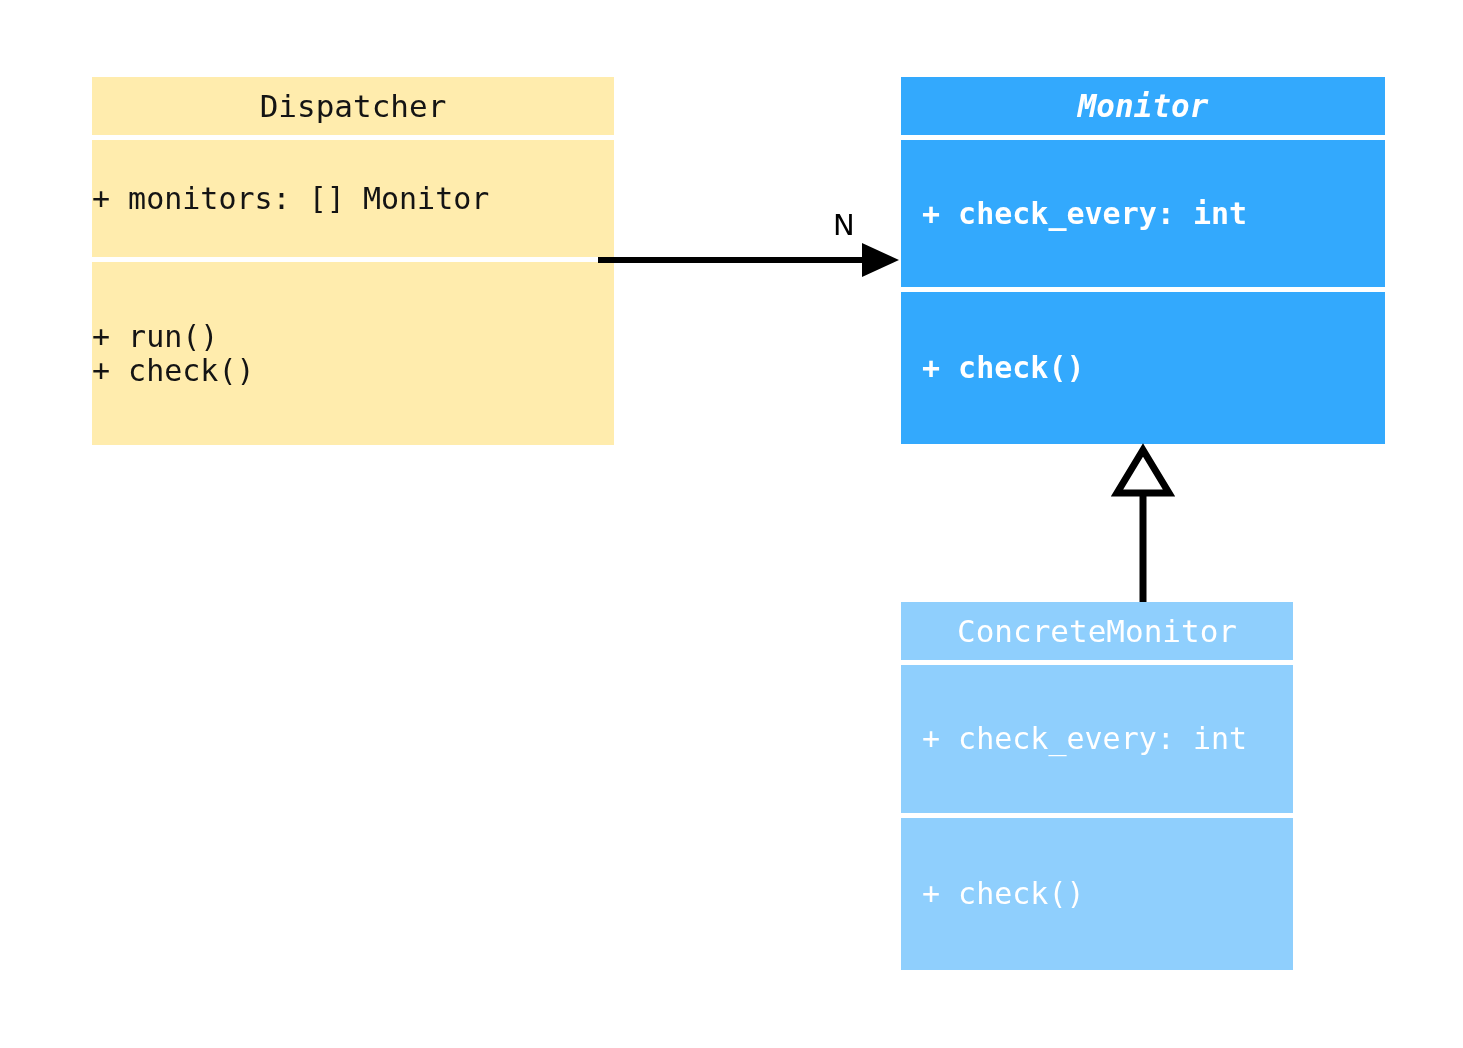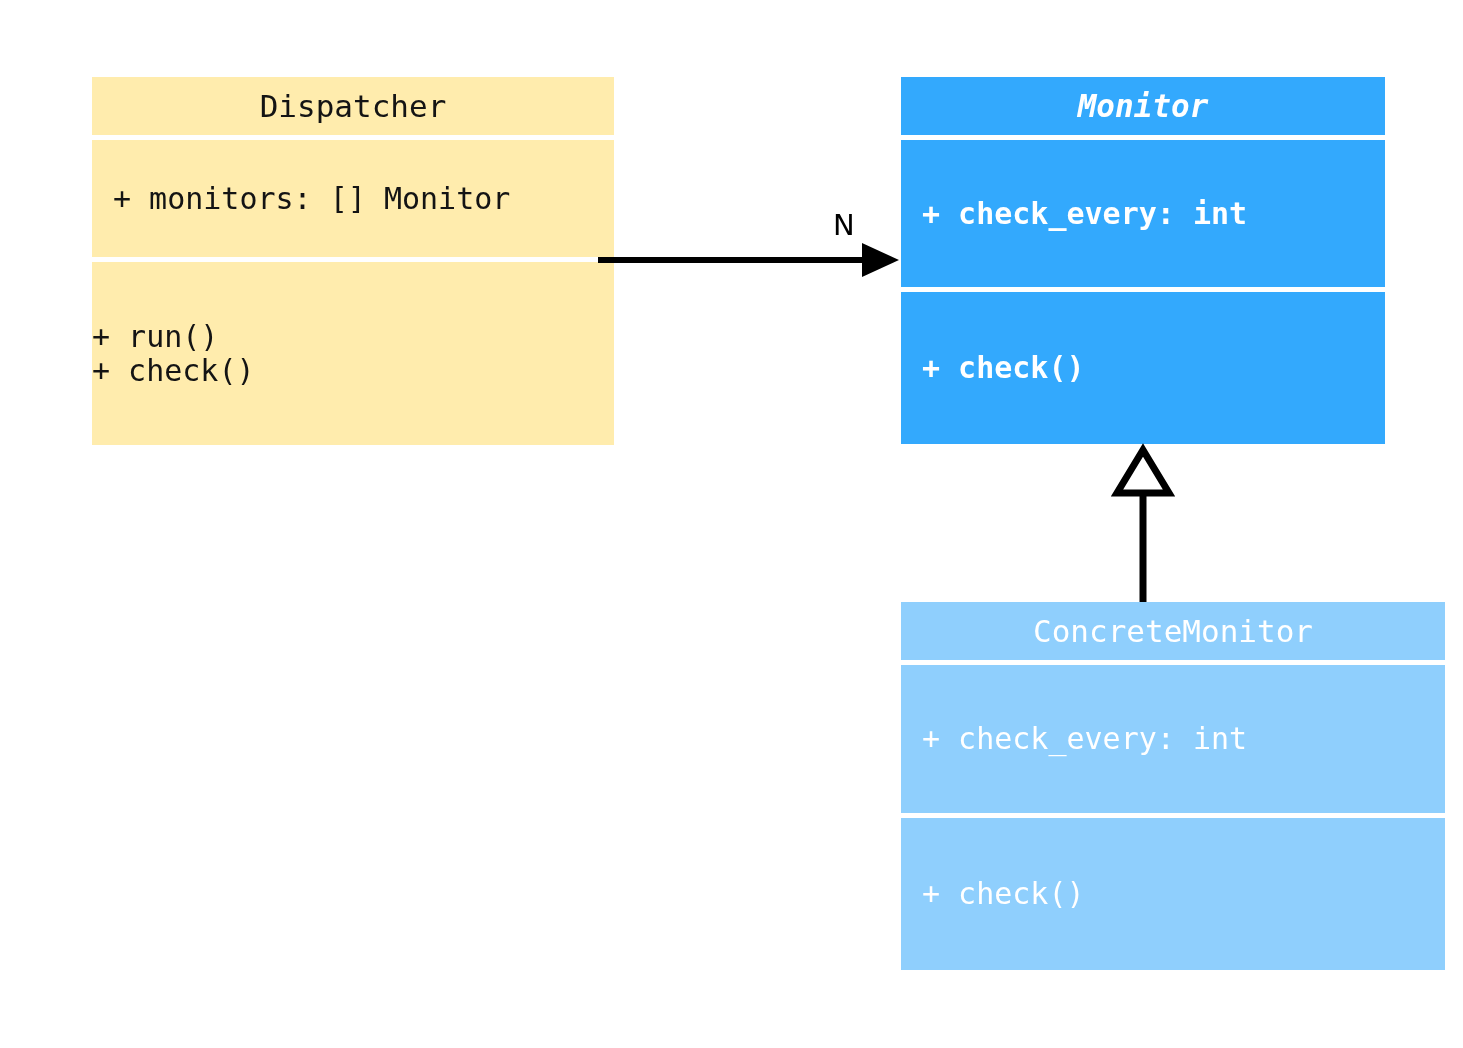--- a/index.html
+++ b/index.html
@@ -73,21 +73,20 @@
     background: #ffecad;
     color: #141414;
   }
   #dispatcher-header {
     height: 58px;
     margin-bottom: 5px;
   }
   #dispatcher-attrs {
     height: 117px;
     margin-bottom: 5px;
-    padding-left: 21px;
   }
   #dispatcher-methods {
     height: 183px;
   }
 
   
   #class-monitor {
     left: 901px;
     top: 77px;
     width: 484px;
@@ -112,21 +111,21 @@
   }
   #monitor-methods {
     height: 152px;
     padding-left: 21px;
   }
 
   
   #class-concretemonitor {
     left: 901px;
     top: 602px;
-    width: 544px;
+    width: 392px;
     height: 368px;
   }
   #class-concretemonitor .uml-compartment {
     background: #8fcffd;
     color: #ffffff;
   }
   #concrete-header {
     height: 58px;
     margin-bottom: 5px;
   }

